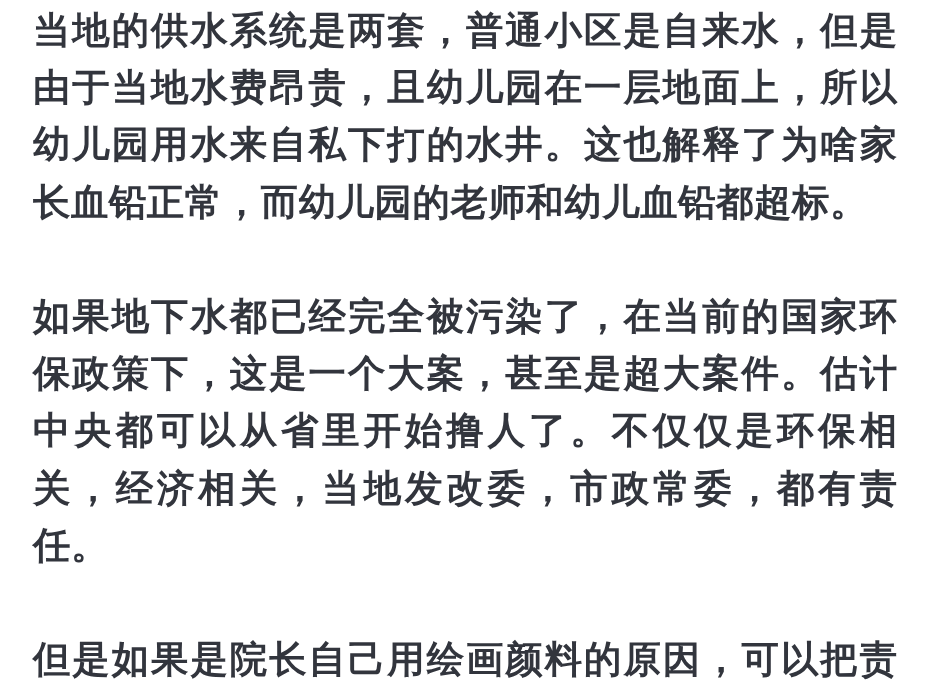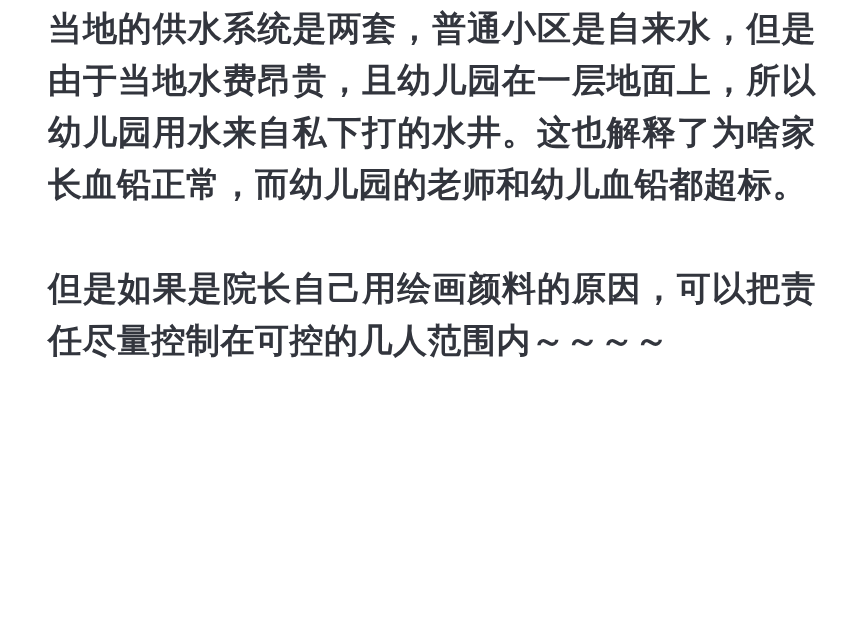--- a/index.html
+++ b/index.html
@@ -4,21 +4,20 @@
 <style>
   * { margin: 0; padding: 0; box-sizing: border-box; }
   html, body { background: #ffffff; }
   .page {
     position: relative;
     width: 846px;
     height: 630px;
     background: #ffffff;
     overflow: hidden;
     font-family: "Liberation Sans", "DejaVu Sans", sans-serif;
-    padding-left: 18px;
   }
   .article {
     padding: 2px 30px 0 30px;
   }
   .para {
     font-size: 34px;
     line-height: 52px;
     font-weight: 700;
     color: #32353d;
     text-align: justify;
@@ -26,15 +25,16 @@
     letter-spacing: 0.5px;
   }
   .para + .para { margin-top: 52px; }
 </style>
 </head>
 <body>
 
 <div class="page">
   <div class="article">
     <p class="para">当地的供水系统是两套，普通小区是自来水，但是由于当地水费昂贵，且幼儿园在一层地面上，所以幼儿园用水来自私下打的水井。这也解释了为啥家长血铅正常，而幼儿园的老师和幼儿血铅都超标。</p>
+    <p class="para">如果地下水都已经完全被污染了，在当前的国家环保政策下，这是一个大案，甚至是超大案件。估计中央都可以从省里开始撸人了。不仅仅是环保相关，经济相关，当地发改委，市政常委，都有责任。</p>
     <p class="para"><span>但是如果是院长自己用绘画颜料的原因，可以把责任尽量控制在可控的几人范围内～～～～</span></p>
   </div>
 </div>
 
 </body></html>

